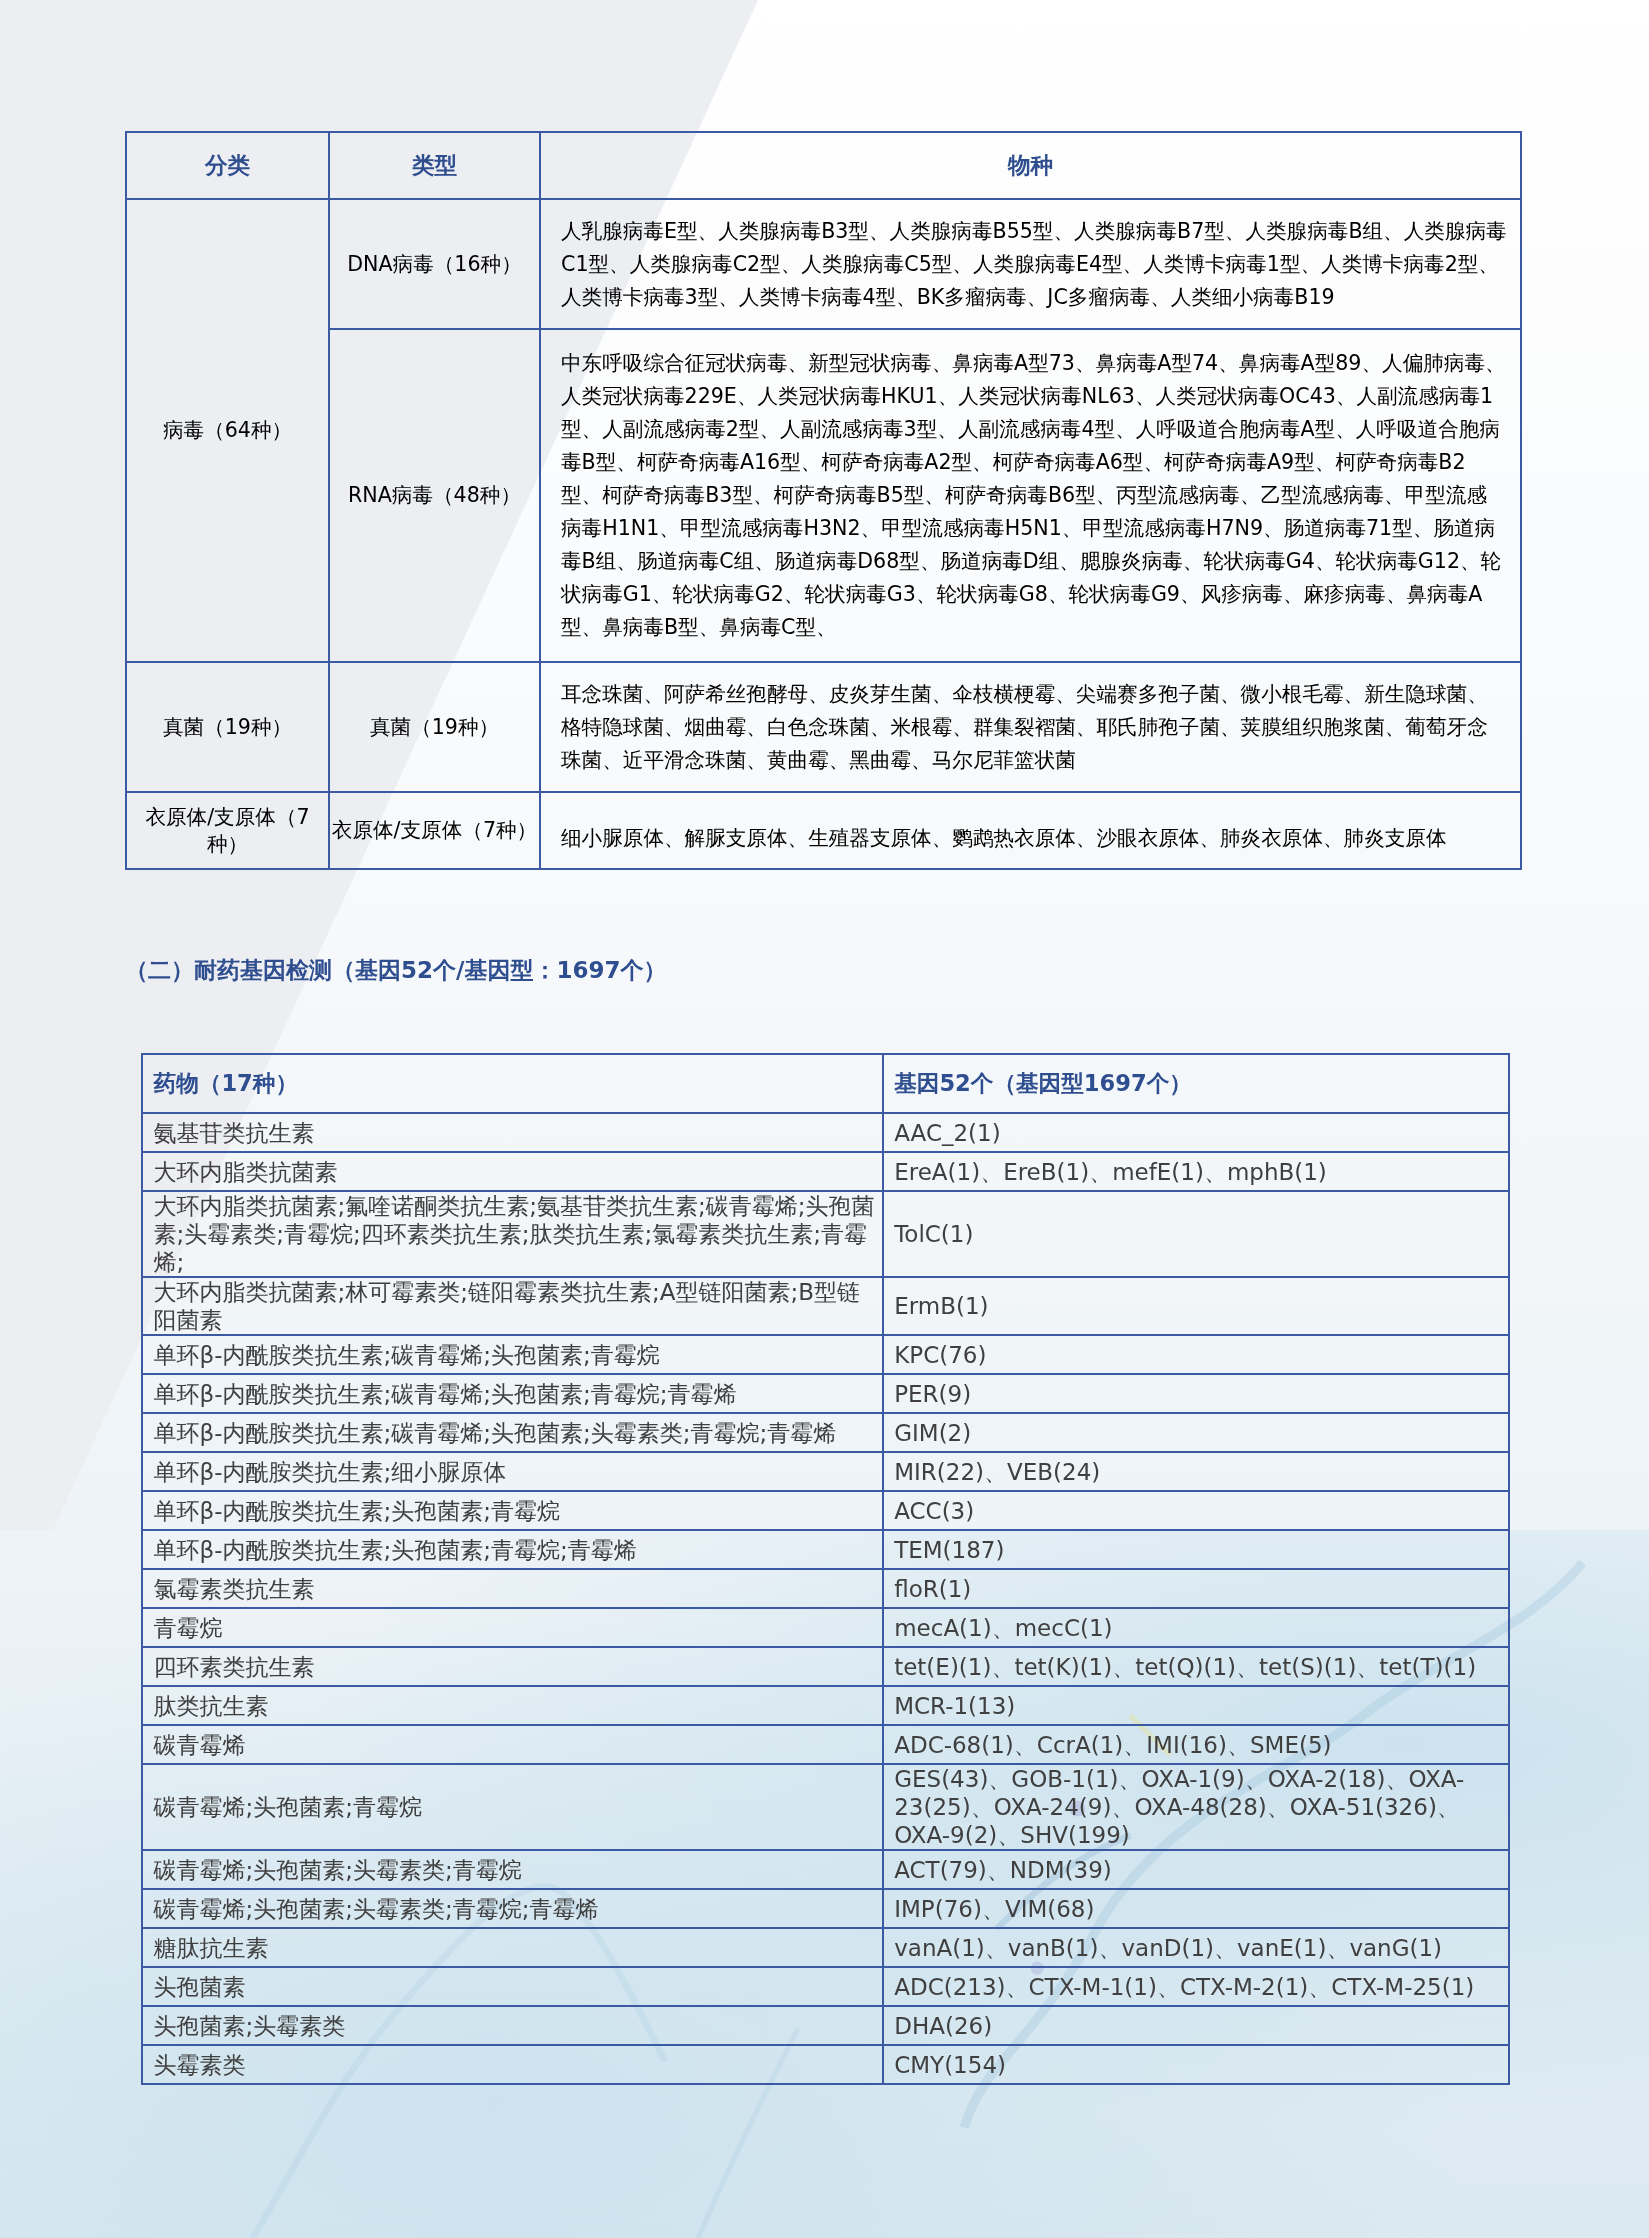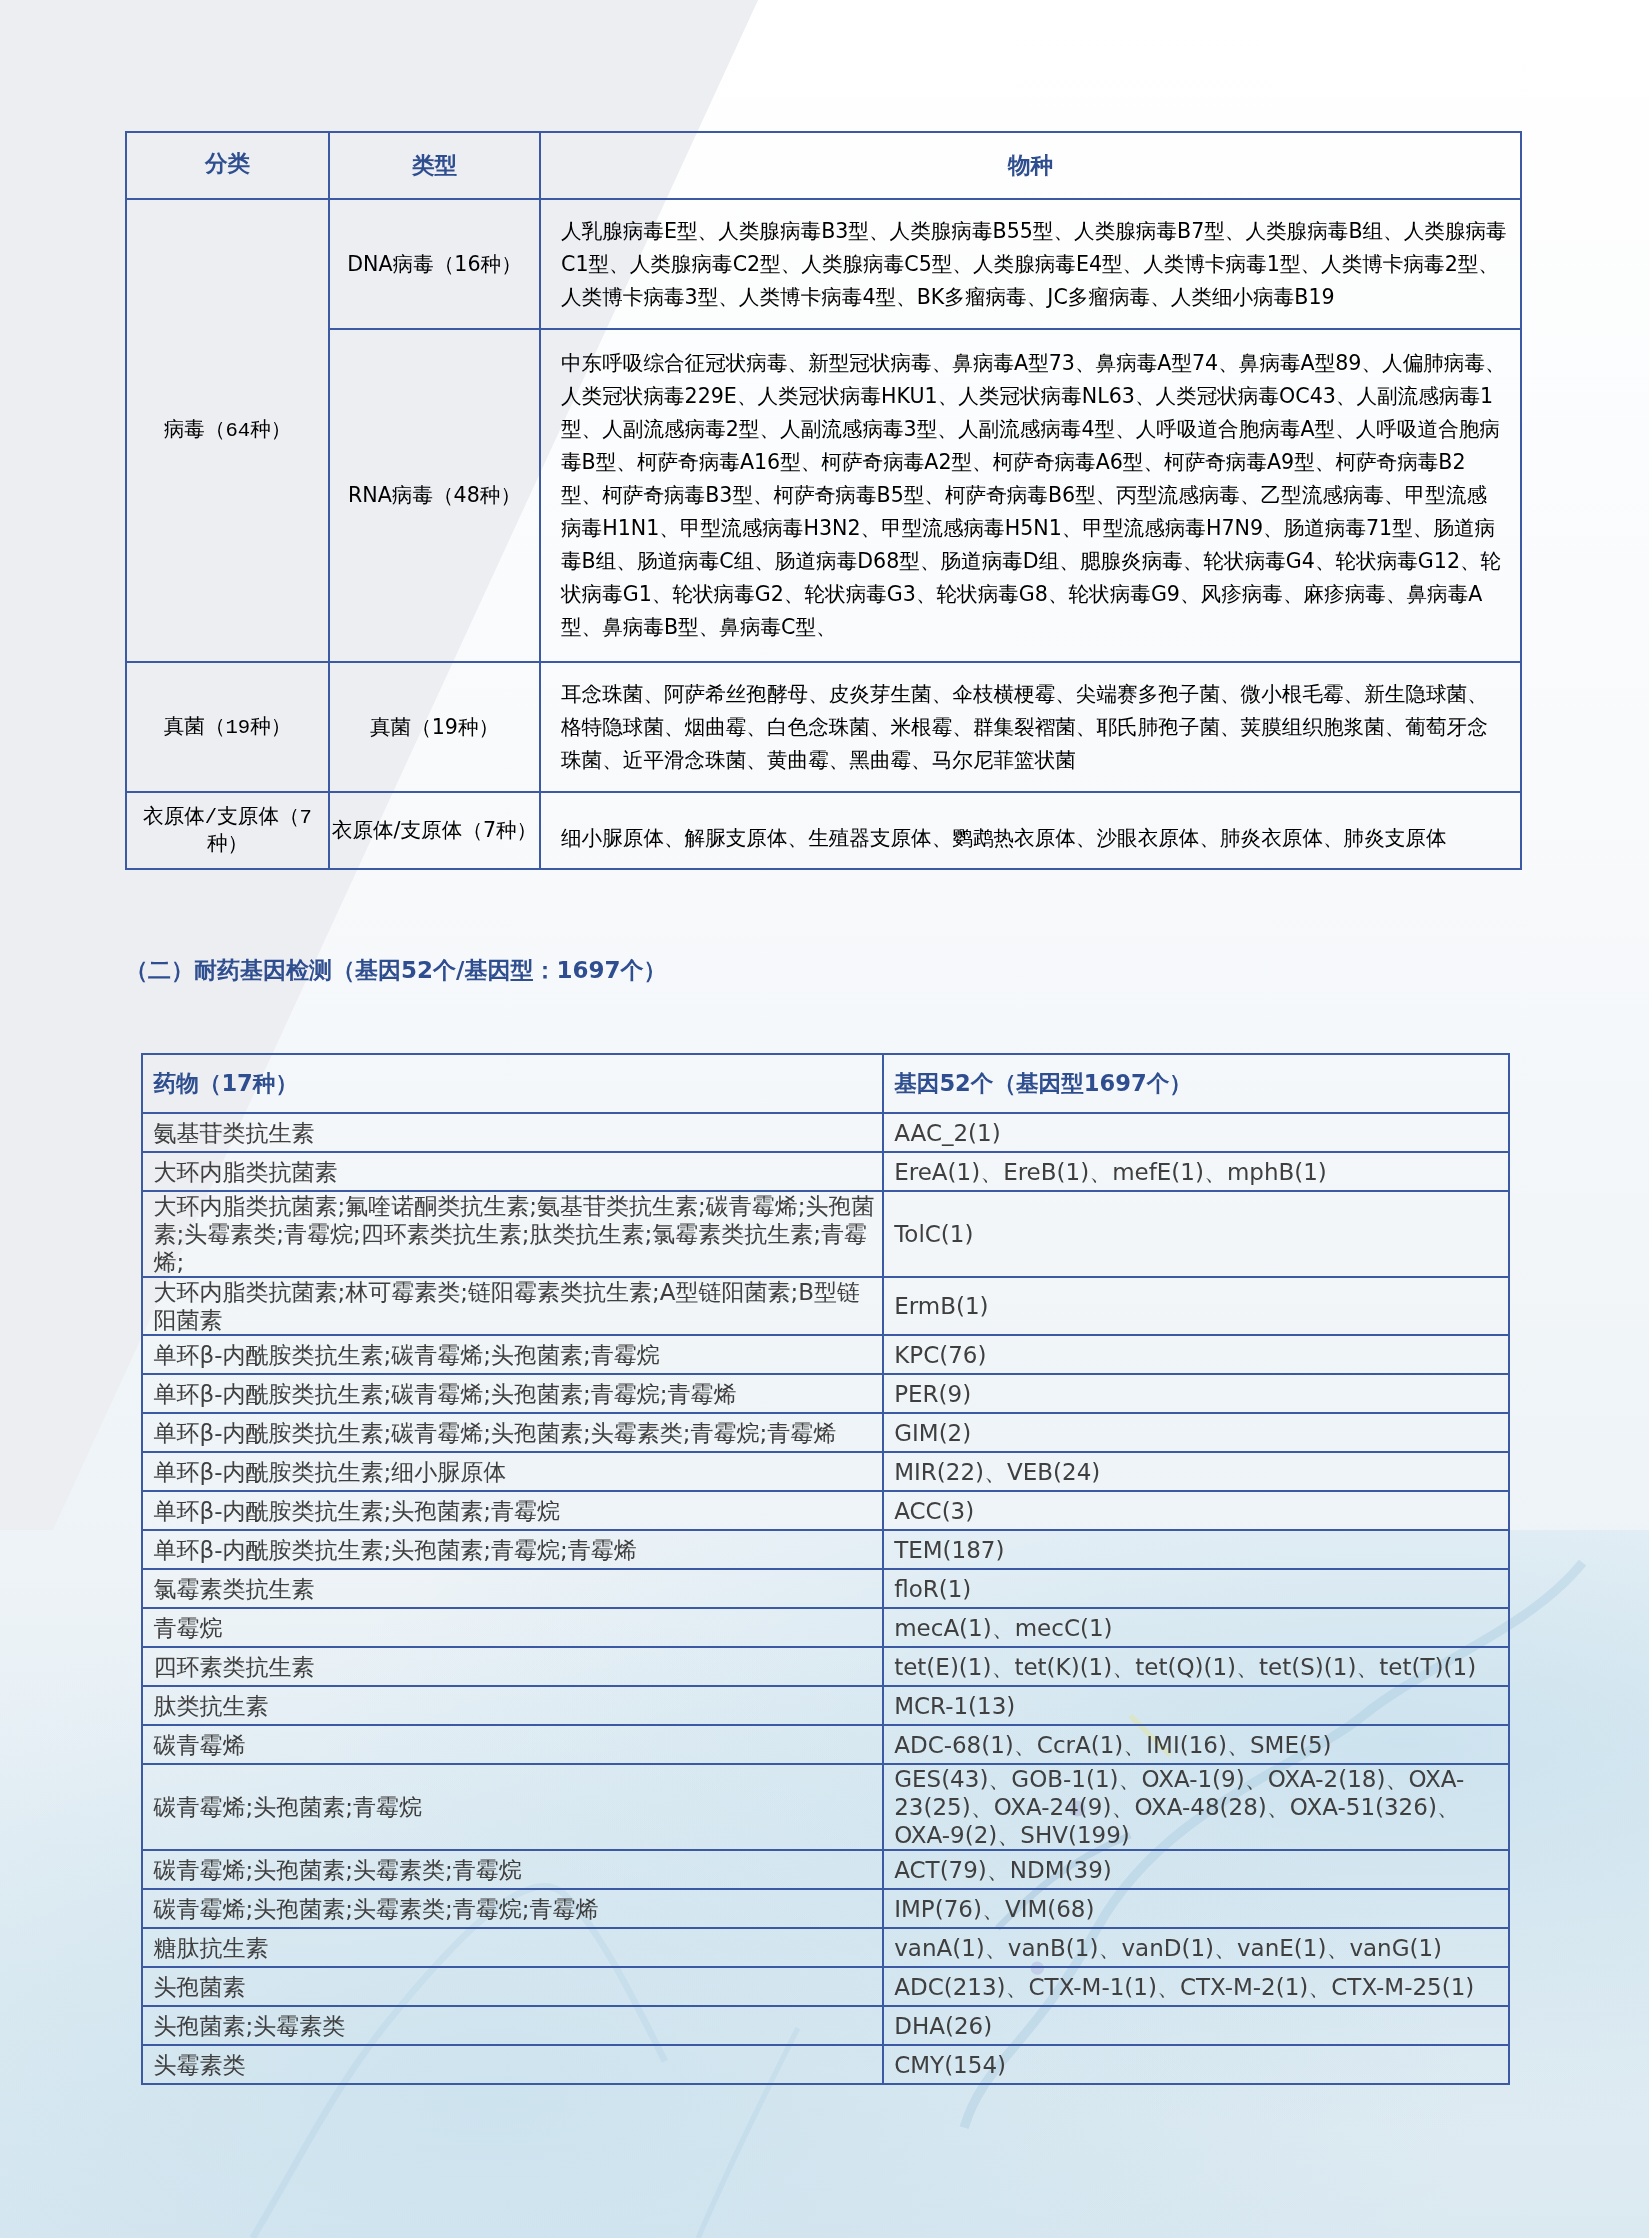--- a/index.html
+++ b/index.html
@@ -30,21 +30,21 @@
 
   table { border-collapse: collapse; position: absolute; }
   td, th { border: 2px solid #3b5aa3; padding: 0; }
 
   
   #t1 { left: 125px; top: 131px; width: 1397px; }
   #t1 th {
     height: 65px; color: #2f4e8f; font-weight: bold; font-size: 22.6px; text-align: center;
   }
   #t1 td { font-size: 20.6px; color: #000000; margin-left: 16px; }
-  #t1 .c-cat { width: 201px; text-align: center; vertical-align: middle; line-height: 27px; font-family: Liberation Mono, monospace; }
+  #t1 .c-cat { width: 201px; text-align: center; vertical-align: middle; line-height: 27px; }
   #t1 .c-type { width: 209px; text-align: center; vertical-align: middle; line-height: 27px; }
   #t1 .c-sp { padding: 14.6px 13.3px 14.6px 20px; line-height: 33px; text-align: left; vertical-align: middle; }
 
   
   .section-title {
     position: absolute; left: 125px; top: 955px;
     color: #2f4e8f; font-weight: bold; font-size: 23px; white-space: nowrap;
   }
 
   

